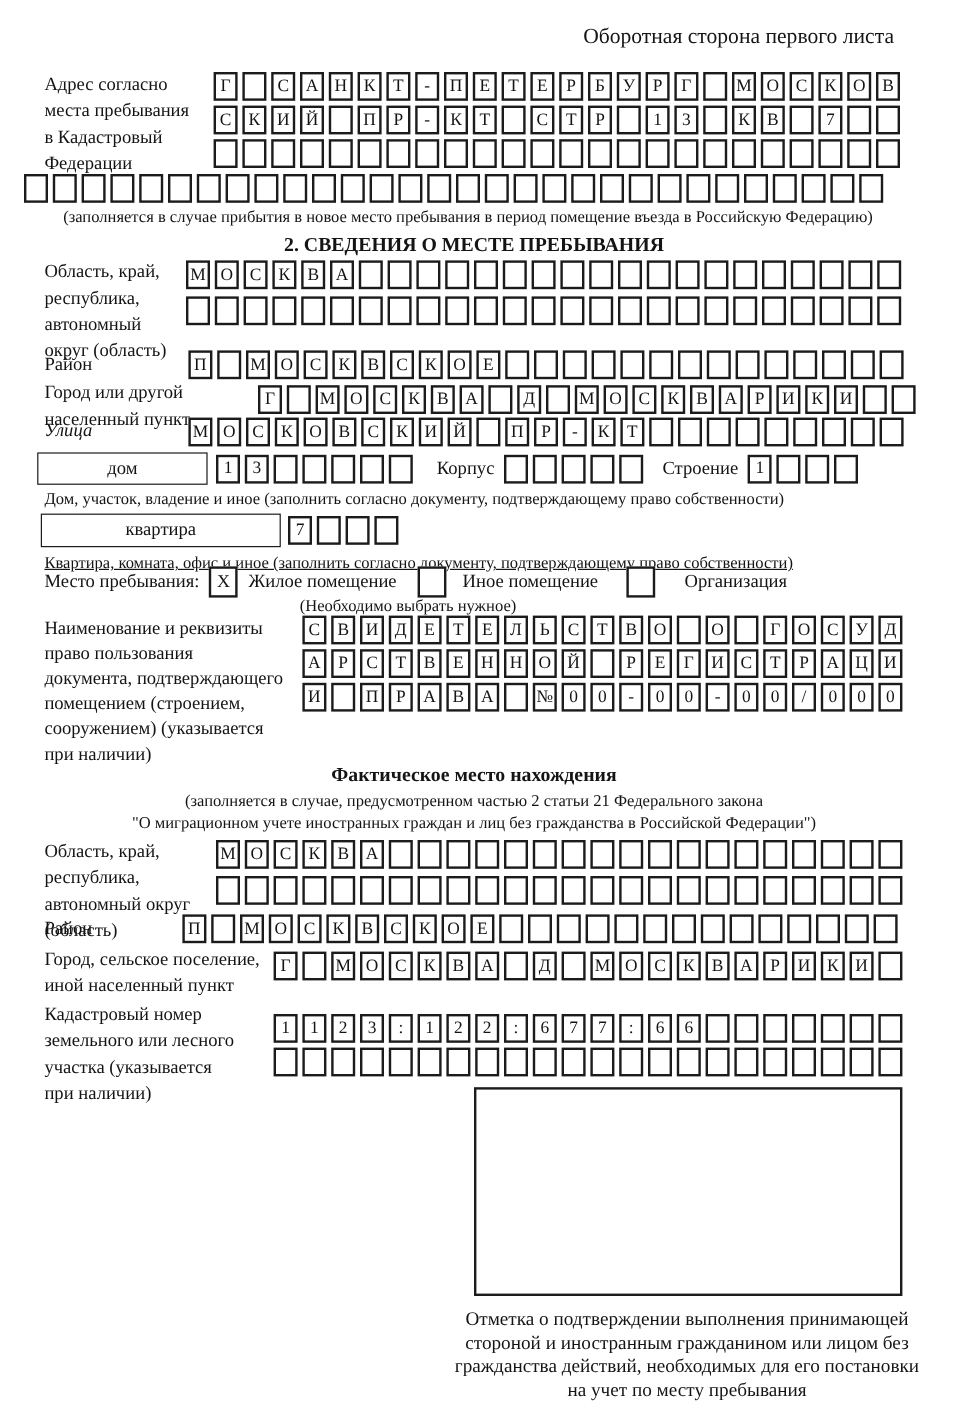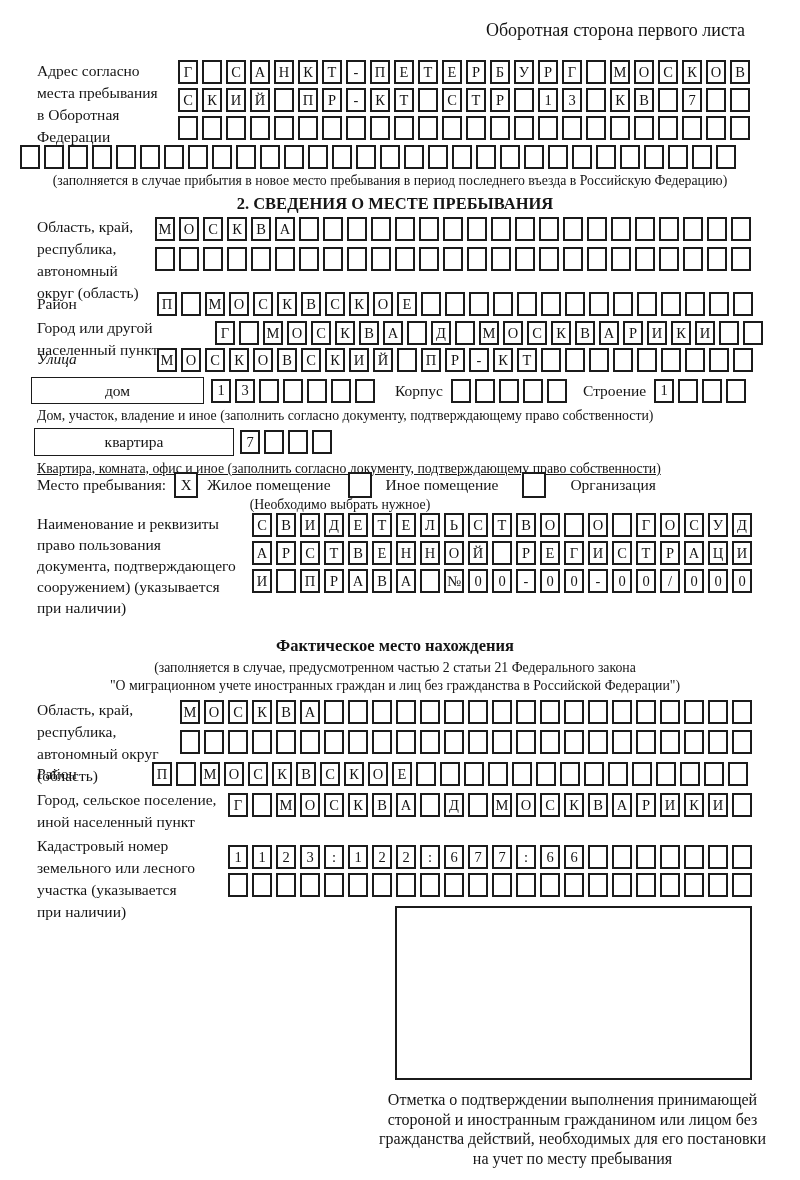--- a/index.html
+++ b/index.html
@@ -32,21 +32,21 @@
 </head>
 <body>
 
 <div class="page">
 
   <div class="abs" style="left:345px;top:20px;width:400px;text-align:right;font-size:18px;">Оборотная сторона первого листа</div>
 
   <div class="abs lbl" style="left:37px;top:60px;width:140px;">
     <span class="ln">Адрес согласно</span>
     <span class="ln">места пребывания</span>
-    <span class="ln">в Оборотная</span>
+    <span class="ln">в Кадастровый</span>
     <span class="ln">Федерации</span>
   </div>
   <div class="abs row" style="left:178px;top:60px;">
       <div class="cbox">Г</div>
       <div class="cbox"></div>
       <div class="cbox">С</div>
       <div class="cbox">А</div>
       <div class="cbox">Н</div>
       <div class="cbox">К</div>
       <div class="cbox">Т</div>
@@ -145,21 +145,21 @@
       <div class="cbox"></div>
       <div class="cbox"></div>
       <div class="cbox"></div>
       <div class="cbox"></div>
       <div class="cbox"></div>
       <div class="cbox"></div>
       <div class="cbox"></div>
       <div class="cbox"></div>
       <div class="cbox"></div>
     </div>
-  <div class="abs cap center" style="left:0;top:173px;width:780px;">(заполняется в случае прибытия в новое место пребывания в период последнего въезда в Российскую Федерацию)</div>
+  <div class="abs cap center" style="left:0;top:173px;width:780px;">(заполняется в случае прибытия в новое место пребывания в период помещение въезда в Российскую Федерацию)</div>
 
   <div class="abs hdr" style="left:0;top:194px;width:790px;">2. СВЕДЕНИЯ О МЕСТЕ ПРЕБЫВАНИЯ</div>
 
   <div class="abs lbl" style="left:37px;top:216px;width:130px;">
     <span class="ln">Область, край,</span>
     <span class="ln">республика,</span>
     <span class="ln">автономный</span>
     <span class="ln">округ (область)</span>
   </div>
   <div class="abs row" style="left:155px;top:217px;">
@@ -299,21 +299,21 @@
       <div class="cbox"></div>
       <div class="cbox"></div>
       <div class="cbox"></div>
       <div class="cbox"></div>
       <div class="cbox"></div>
       <div class="cbox"></div>
       <div class="cbox"></div>
     </div>
 
   <div class="abs row" style="left:0;top:377px;align-items:center;">
-    <div class="wide" style="margin-left:31px;width:173px;height:27px;">дом</div>
+    <div class="wide" style="margin-left:31px;width:142px;height:27px;">дом</div>
     <div class="row" style="margin-left:7px;">
         <div class="cbox">1</div>
         <div class="cbox">3</div>
         <div class="cbox"></div>
         <div class="cbox"></div>
         <div class="cbox"></div>
         <div class="cbox"></div>
         <div class="cbox"></div>
       </div>
     <div class="lbl" style="margin-left:16px;">Корпус</div>
@@ -353,20 +353,21 @@
     <div class="lbl" style="margin-left:14px;">Иное помещение</div>
     <div class="chk" style="margin-left:24px;"></div>
     <div class="lbl" style="margin-left:24px;">Организация</div>
   </div>
   <div class="abs cap center" style="left:0;top:497px;width:680px;">(Необходимо выбрать нужное)</div>
 
   <div class="abs lbl" style="left:37px;top:513px;width:210px;line-height:21px;">
     <span class="ln">Наименование и реквизиты</span>
     <span class="ln">право пользования</span>
     <span class="ln">документа, подтверждающего</span>
+    <span class="ln">помещением (строением,</span>
     <span class="ln">сооружением) (указывается</span>
     <span class="ln">при наличии)</span>
   </div>
   <div class="abs row" style="left:252px;top:513px;">
       <div class="cbox">С</div>
       <div class="cbox">В</div>
       <div class="cbox">И</div>
       <div class="cbox">Д</div>
       <div class="cbox">Е</div>
       <div class="cbox">Т</div>

